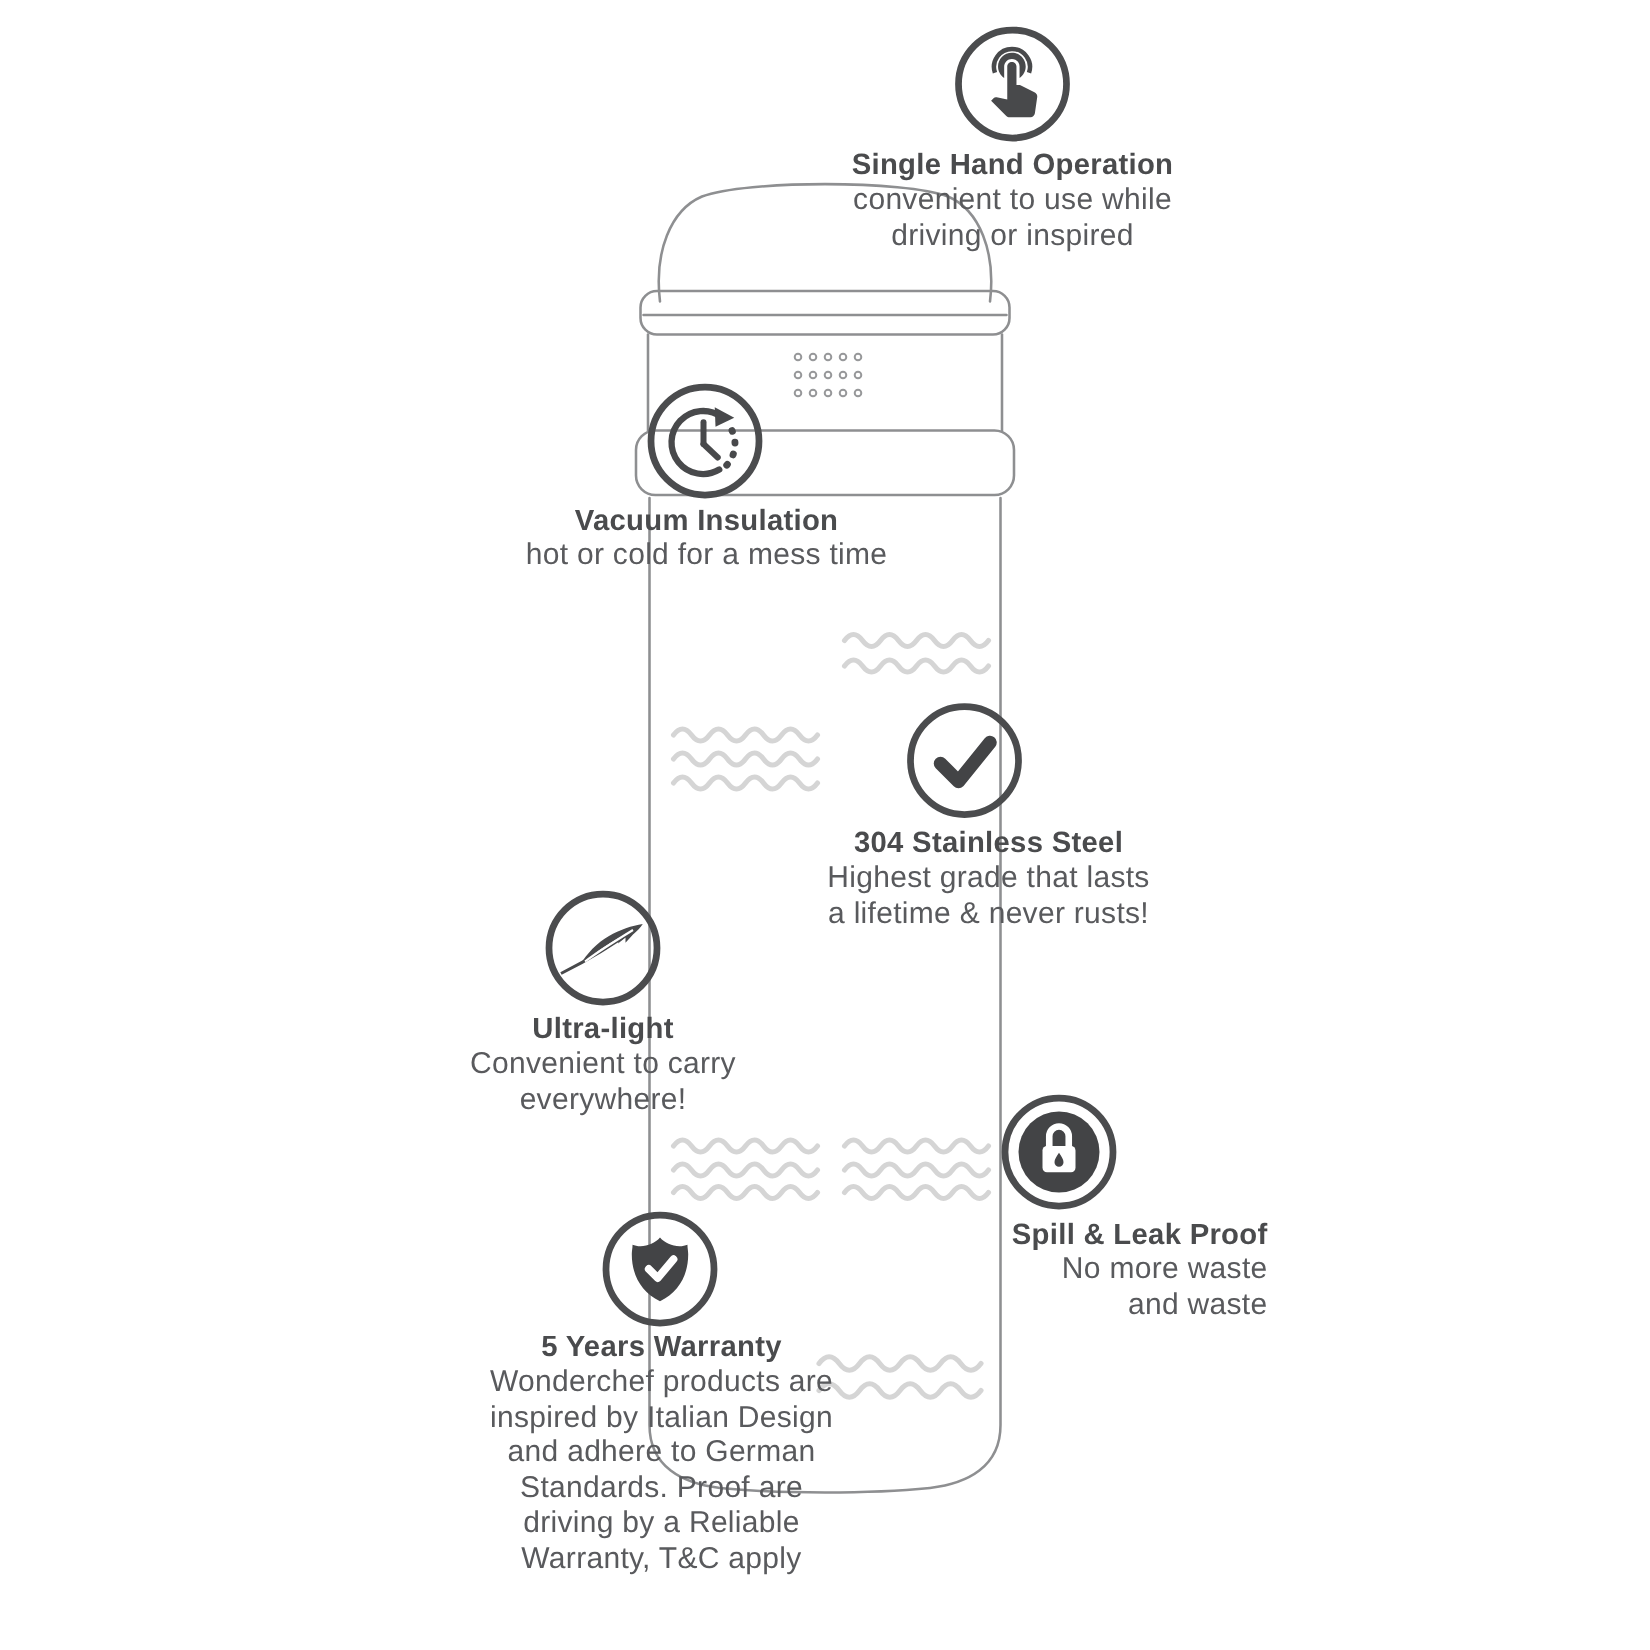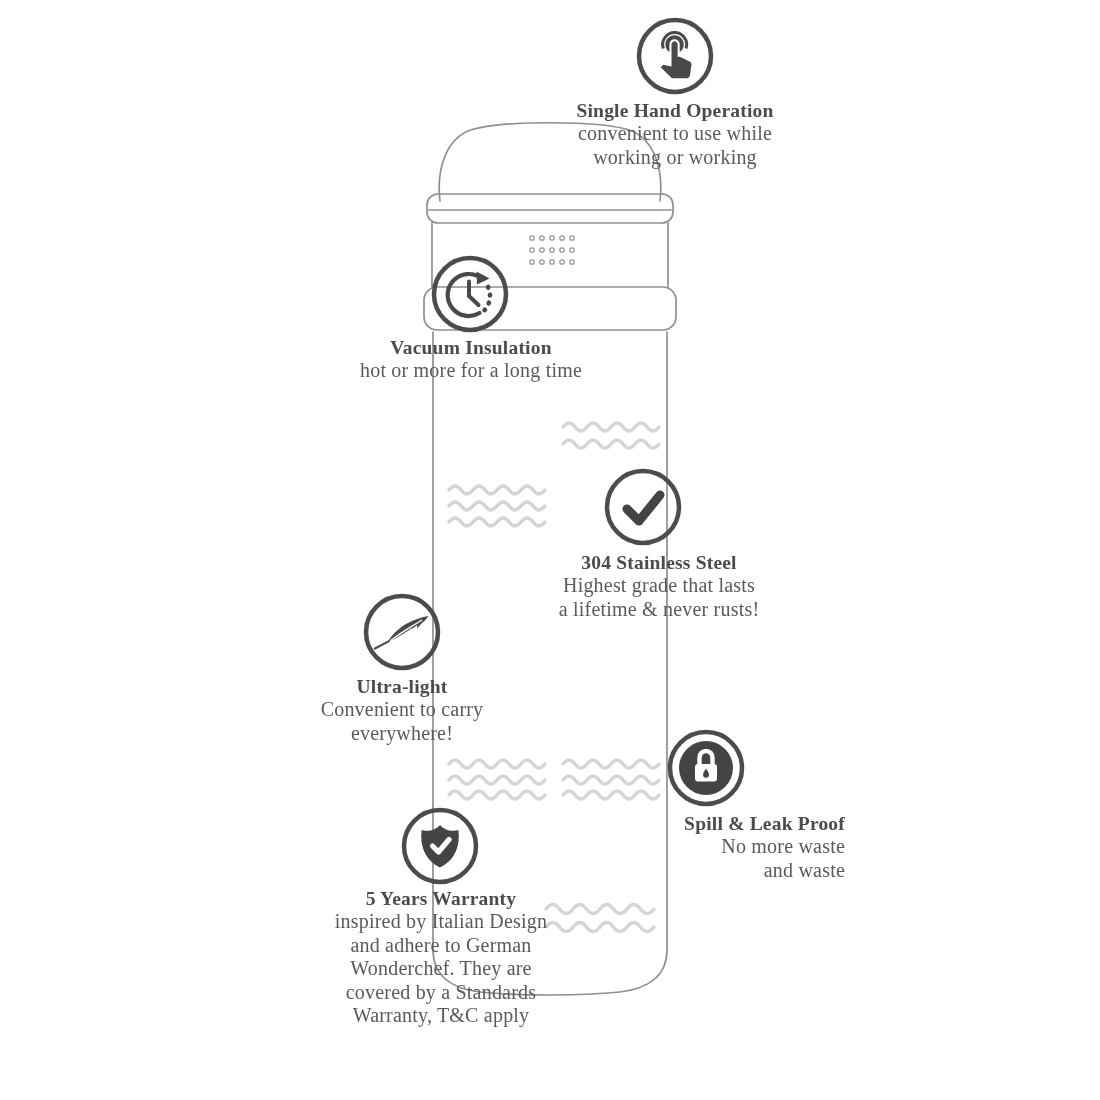--- a/index.html
+++ b/index.html
@@ -2,21 +2,21 @@
 <html><head>
 <meta charset="utf-8">
 <style>
   html, body { margin: 0; padding: 0; background: #ffffff; }
   .canvas {
     position: relative;
     width: 1100px;
     height: 1100px;
     background: #ffffff;
     overflow: hidden;
-    font-family: Liberation Serif, serif;
+    font-family: Liberation Sans, sans-serif;
   }
   .layer { position: absolute; left: 0; top: 0; }
   .feature-text {
     position: absolute;
     width: 280px;
     text-align: center;
     color: #595a5d;
   }
   .feature-title {
     font-size: 19.5px;
@@ -95,36 +95,36 @@
   <svg class="icon-badge" style="left:635px; top:16px;" viewBox="0 0 80 80">
     <circle cx="40" cy="40" r="36" fill="none" stroke="#4b4c4e" stroke-width="4.5"></circle>
     <path d="M28.3 32.5 A12 12 0 1 1 51 32.5" fill="none" stroke="#48494b" stroke-width="3"></path>
     <g transform="translate(16,13) scale(2.05)" fill="#48494b">
       <path d="M9 11.24V7.5C9 6.12 10.12 5 11.5 5S14 6.12 14 7.5v3.74c1.21-.81 2-2.18 2-3.74C16 5.01 13.99 3 11.5 3S7 5.01 7 7.5c0 1.56.79 2.93 2 3.74zm9.84 4.63l-4.54-2.26c-.17-.07-.35-.11-.54-.11H13v-6c0-.83-.67-1.5-1.5-1.5S10 6.67 10 7.5v10.74l-3.43-.72c-.08-.01-.15-.03-.24-.03-.31 0-.59.13-.79.33l-.79.8 4.94 4.94c.27.27.65.44 1.07.44h6.79c.75 0 1.33-.55 1.44-1.28l.75-5.27c.01-.07.02-.14.02-.2 0-.62-.38-1.16-.92-1.38z"></path>
     </g>
   </svg>
   <div class="feature-text" style="left:535px; top:99px;">
     <div class="feature-title">Single Hand Operation</div>
     <div class="feature-line">convenient to use while</div>
-    <div class="feature-line">working or working</div>
+    <div class="feature-line">driving or inspired</div>
   </div>
 
   <svg class="icon-badge" style="left:430px; top:254px;" viewBox="0 0 80 80">
     <circle cx="40" cy="40" r="36" fill="none" stroke="#4b4c4e" stroke-width="4.5"></circle>
     <g fill="none" stroke="#48494b" stroke-linecap="round">
       <path d="M49.5 59 A21 21 0 1 1 51 24" stroke-width="4.2"></path>
       <path d="M58 33 A21 21 0 0 1 50.5 59.5" stroke-width="4.6" stroke-dasharray="0.6 7.4"></path>
       <path d="M39 42 V27.5" stroke-width="4"></path>
       <path d="M39 42 L48.5 51" stroke-width="4"></path>
     </g>
     <path d="M46.5 17.5 L59.5 24.5 L47 30.5 Z" fill="#48494b"></path>
   </svg>
   <div class="feature-text" style="left:331px; top:336px;">
     <div class="feature-title">Vacuum Insulation</div>
-    <div class="feature-line">hot or more for a long time</div>
+    <div class="feature-line">hot or cold for a mess time</div>
   </div>
 
   <svg class="icon-badge" style="left:603px; top:467px;" viewBox="0 0 80 80">
     <circle cx="40" cy="40" r="36" fill="none" stroke="#4b4c4e" stroke-width="4.5"></circle>
     <path d="M24 42 L36 54 L57 28" fill="none" stroke="#434446" stroke-width="9" stroke-linecap="round" stroke-linejoin="round"></path>
   </svg>
   <div class="feature-text" style="left:519px; top:551px;">
     <div class="feature-title">304 Stainless Steel</div>
     <div class="feature-line">Highest grade that lasts</div>
     <div class="feature-line">a lifetime &amp; never rusts!</div>
@@ -155,20 +155,21 @@
     <div class="feature-line">and waste</div>
   </div>
 
   <svg class="icon-badge" style="left:400px; top:806px;" viewBox="0 0 80 80">
     <circle cx="40" cy="40" r="36" fill="none" stroke="#4b4c4e" stroke-width="4.5"></circle>
     <path d="M40 19 C43 22.5 48 24.8 53 24.8 C55 24.8 57 24.4 58.3 23.8 C58.3 26 58.8 28 58.8 30.2 C58.8 44 52.5 55.5 40 61.5 C27.5 55.5 21.2 44 21.2 30.2 C21.2 28 21.7 26 21.7 23.8 C23 24.4 25 24.8 27 24.8 C32 24.8 37 22.5 40 19 Z" fill="#434446"></path>
     <path d="M32.5 40 L38.5 46 L49 33.5" fill="none" stroke="#ffffff" stroke-width="5.2" stroke-linecap="round" stroke-linejoin="round"></path>
   </svg>
   <div class="feature-text" style="left:301px; top:887px;">
     <div class="feature-title">5 Years Warranty</div>
+    <div class="feature-line">Wonderchef products are</div>
     <div class="feature-line">inspired by Italian Design</div>
     <div class="feature-line">and adhere to German</div>
-    <div class="feature-line">Wonderchef. They are</div>
-    <div class="feature-line">covered by a Standards</div>
+    <div class="feature-line">Standards. Proof are</div>
+    <div class="feature-line">driving by a Reliable</div>
     <div class="feature-line">Warranty, T&amp;C apply</div>
   </div>
 
 </div>
 
 </body></html>

